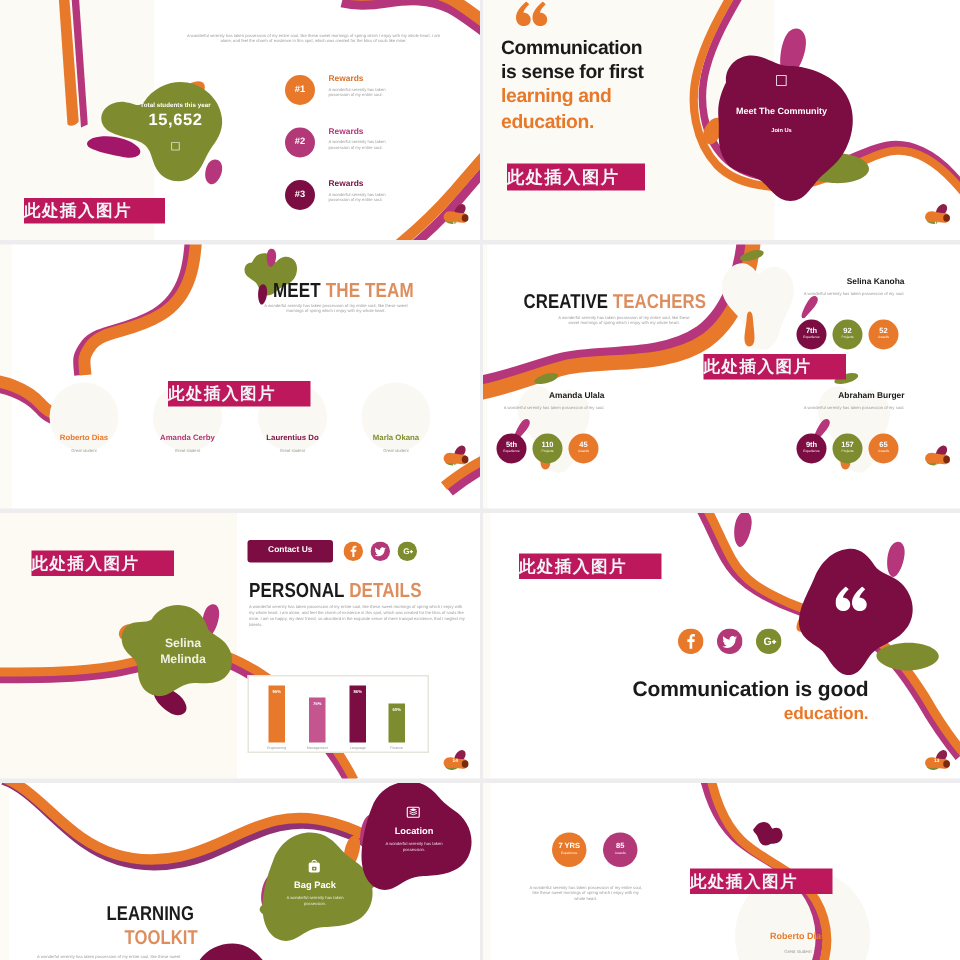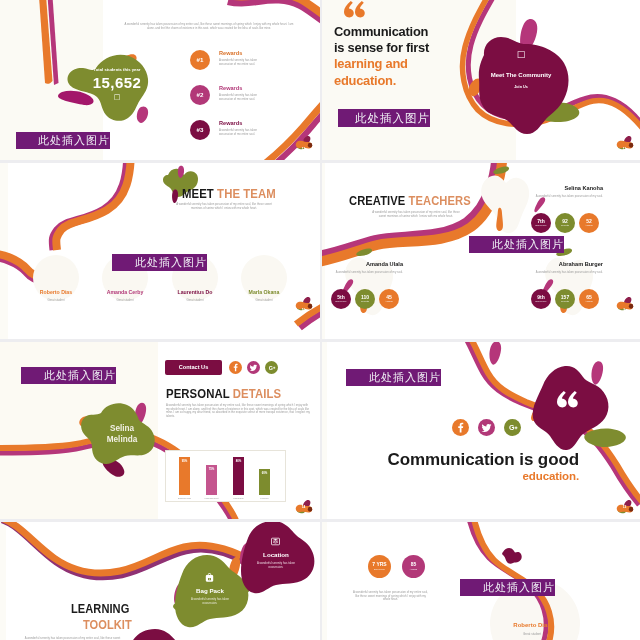--- a/index.html
+++ b/index.html
@@ -17,22 +17,22 @@
   .t{position:absolute;margin:0;}
   .ctr{text-align:center;}
   
   .hd{font-weight:bold;transform-origin:0 50%;white-space:nowrap;transform:scaleX(0.835);}
   .hdwrap{position:absolute;display:flex;}
   .hdwrap.c{justify-content:center;}
   .hdwrap > .hd{position:relative;transform-origin:50% 50%;}
   
   .body-s{color:#9b9b9b;font-size:11.2px;line-height:15.2px;transform-origin:0 0;transform:scale(0.25);}
   .body-s.ctr{text-align:center;}
-  .ph{position:absolute;background:#701a75;color:#F2F4F7;font-size:11.5px;line-height:17px;
-      letter-spacing:1px;text-align:right;font-family:"DejaVu Sans","Liberation Sans",sans-serif;}
+  .ph{position:absolute;background:#be185d;color:#F2F4F7;font-size:11.5px;line-height:17px;
+      letter-spacing:1px;text-align:left;font-family:"DejaVu Sans","Liberation Sans",sans-serif;font-weight:bold;}
   .stat-circle{width:20px;height:20px;border-radius:50%;display:flex;flex-direction:column;
                align-items:center;justify-content:center;color:#fff;}
   .stat-circle .sv{font-size:5px;font-weight:bold;line-height:5.6px;}
   .stat-circle .sl{font-size:2.2px;line-height:2.8px;opacity:.92;}
   .bar-wrap{position:absolute;bottom:6px;width:11px;display:flex;flex-direction:column;justify-content:flex-end;height:38px;}
   .bar-wrap:nth-of-type(1){left:13px;} .bar-wrap:nth-of-type(2){left:40px;}
   .bar-wrap:nth-of-type(3){left:67px;} .bar-wrap:nth-of-type(4){left:93px;}
   .bar{width:11px;position:relative;}
   .bar .bv{position:absolute;top:1.5px;left:0;width:11px;text-align:center;color:#fff;font-size:2.8px;font-weight:bold;}
   .bl{position:absolute;top:40px;left:-7px;width:25px;text-align:center;color:#9b9b9b;font-size:2.4px;}
@@ -77,21 +77,21 @@
     <path d="M15 10.5 C 16 5 20 1 23.5 1.5 C 27 2 27.5 6.5 25 10 C 22.5 13.5 18 15 16 14 C 14.4 13.2 14.6 12.2 15 10.5 Z" fill="#8E1E4B"></path>
     <path d="M6.5 15.5 C 9.5 12 15 12 17.5 14.5 C 20 17 18.5 21 14.5 21.5 C 10 22 3.5 19.5 6.5 15.5 Z" fill="#7E8C2F"></path>
     <path d="M5 11.5 C 8 7 14 9 18 10 C 22 11 25 9.5 27.5 12 C 30 14.5 29.5 19 26 20 C 22 21.2 16 18.5 12 19.5 C 7.5 20.5 2 17 5 11.5 Z" fill="#E8792B"></path>
     <ellipse cx="26" cy="15.5" rx="3.4" ry="3.8" fill="#7B2A10"></ellipse>
   </svg>
   <div class="pageno" style="left:293px;top:167px;width:21px;text-align:center;">12</div>
 
   <div class="t body-s ctr" style="left:122px;top:42px;width:696px;">A wonderful serenity has taken possession of my entire soul, like these sweet mornings of spring which I enjoy with my whole heart. I am alone, and feel the charm of existence in this spot, which was created for the bliss of souls like mine.</div>
 
   <div class="t" style="left:80px;top:87px;width:74px;text-align:center;font-size:4.1px;font-weight:bold;color:#fff;letter-spacing:.05px;">Total students this year</div>
-  <div class="t" style="left:80px;top:94px;width:74px;text-align:center;font-size:15px;font-weight:bold;color:#fff;letter-spacing:.4px;">15,652</div>
+  <div class="t" style="left:80px;top:94px;width:74px;text-align:center;font-size:11px;font-weight:bold;color:#fff;letter-spacing:.4px;">15,652</div>
   <div class="t" style="left:80px;top:113px;width:74px;text-align:center;font-size:7px;color:#fff;font-family:'DejaVu Sans',sans-serif;">□</div>
 
   <div class="ph" style="left:16px;top:152px;width:94px;height:17px;line-height:17px;font-size:11px;">此处插入图片</div>
 
   <div>
    <div>
      <div class="t" style="left:190px;top:70px;width:20px;height:20px;border-radius:50%;background:#E8792B;color:#fff;font-size:6.2px;font-weight:bold;text-align:center;line-height:20px;"><span>#1</span></div>
      <div class="t" style="left:219px;top:70px;font-size:5.6px;font-weight:bold;color:#D9722A;">Rewards</div>
      <div class="t body-s" style="left:219px;top:78px;width:184px;">A wonderful serenity has taken possession of my entire soul.</div>
    </div>
@@ -486,21 +486,21 @@
     <circle cx="12" cy="12" r="12" fill="#B23878"></circle>
     <path d="M19 8.2 C 18.5 8.5 17.9 8.7 17.3 8.8 C 17.9 8.4 18.4 7.8 18.6 7.1 C 18.0 7.5 17.4 7.7 16.7 7.9 C 16.2 7.3 15.4 7.0 14.6 7.0 C 13.0 7.0 11.8 8.3 11.8 9.8 C 11.8 10.0 11.8 10.3 11.9 10.5 C 9.5 10.3 7.4 9.2 6.0 7.4 C 5.7 7.9 5.6 8.4 5.6 9.0 C 5.6 10.0 6.1 10.8 6.8 11.3 C 6.4 11.3 5.9 11.2 5.5 11.0 V11.0 C 5.5 12.4 6.5 13.5 7.8 13.7 C 7.5 13.8 7.3 13.8 7.0 13.8 C 6.8 13.8 6.7 13.8 6.5 13.8 C 6.8 15.0 7.9 15.8 9.2 15.8 C 8.2 16.6 7.0 17.0 5.6 17.0 C 5.4 17.0 5.2 17.0 5.0 17.0 C 6.3 17.8 7.8 18.3 9.4 18.3 C 14.6 18.3 17.4 14.0 17.4 10.3 V9.9 C 18.0 9.5 18.5 8.9 19 8.2 Z" fill="#fff"></path>
   </svg>
   <svg class="t" viewBox="0 0 24 24" width="17" height="17" style="left:183px;top:78px;">
     <circle cx="12" cy="12" r="12" fill="#7D8C2E"></circle>
     <text x="11" y="16" font-family="Liberation Sans, sans-serif" font-size="10" font-weight="bold" fill="#fff" text-anchor="middle">G</text>
     <path d="M17 10.5 V14.5 M15 12.5 H19" stroke="#fff" stroke-width="1.4"></path>
   </svg>
 
   <div style="position:absolute;left:0;top:110px;width:258px;text-align:right;">
-    <div class="t" style="position:relative;font-size:17px;font-weight:bold;color:#1A1A1A;line-height:17px;letter-spacing:-.1px;">Communication is good</div>
+    <div class="t" style="position:relative;font-size:14px;font-weight:bold;color:#1A1A1A;line-height:17px;letter-spacing:-.1px;">Communication is good</div>
     <div class="t" style="position:relative;font-size:11.5px;font-weight:bold;color:#E8792B;line-height:17px;letter-spacing:-.1px;">education.</div>
   </div>
  </div>
 </div>
 
 <div class="slide row4 s7">
  <div class="canvas">
   <svg viewBox="0 0 320 180" width="320" height="180">
    <defs>
             <clipPath id="s7clip">

